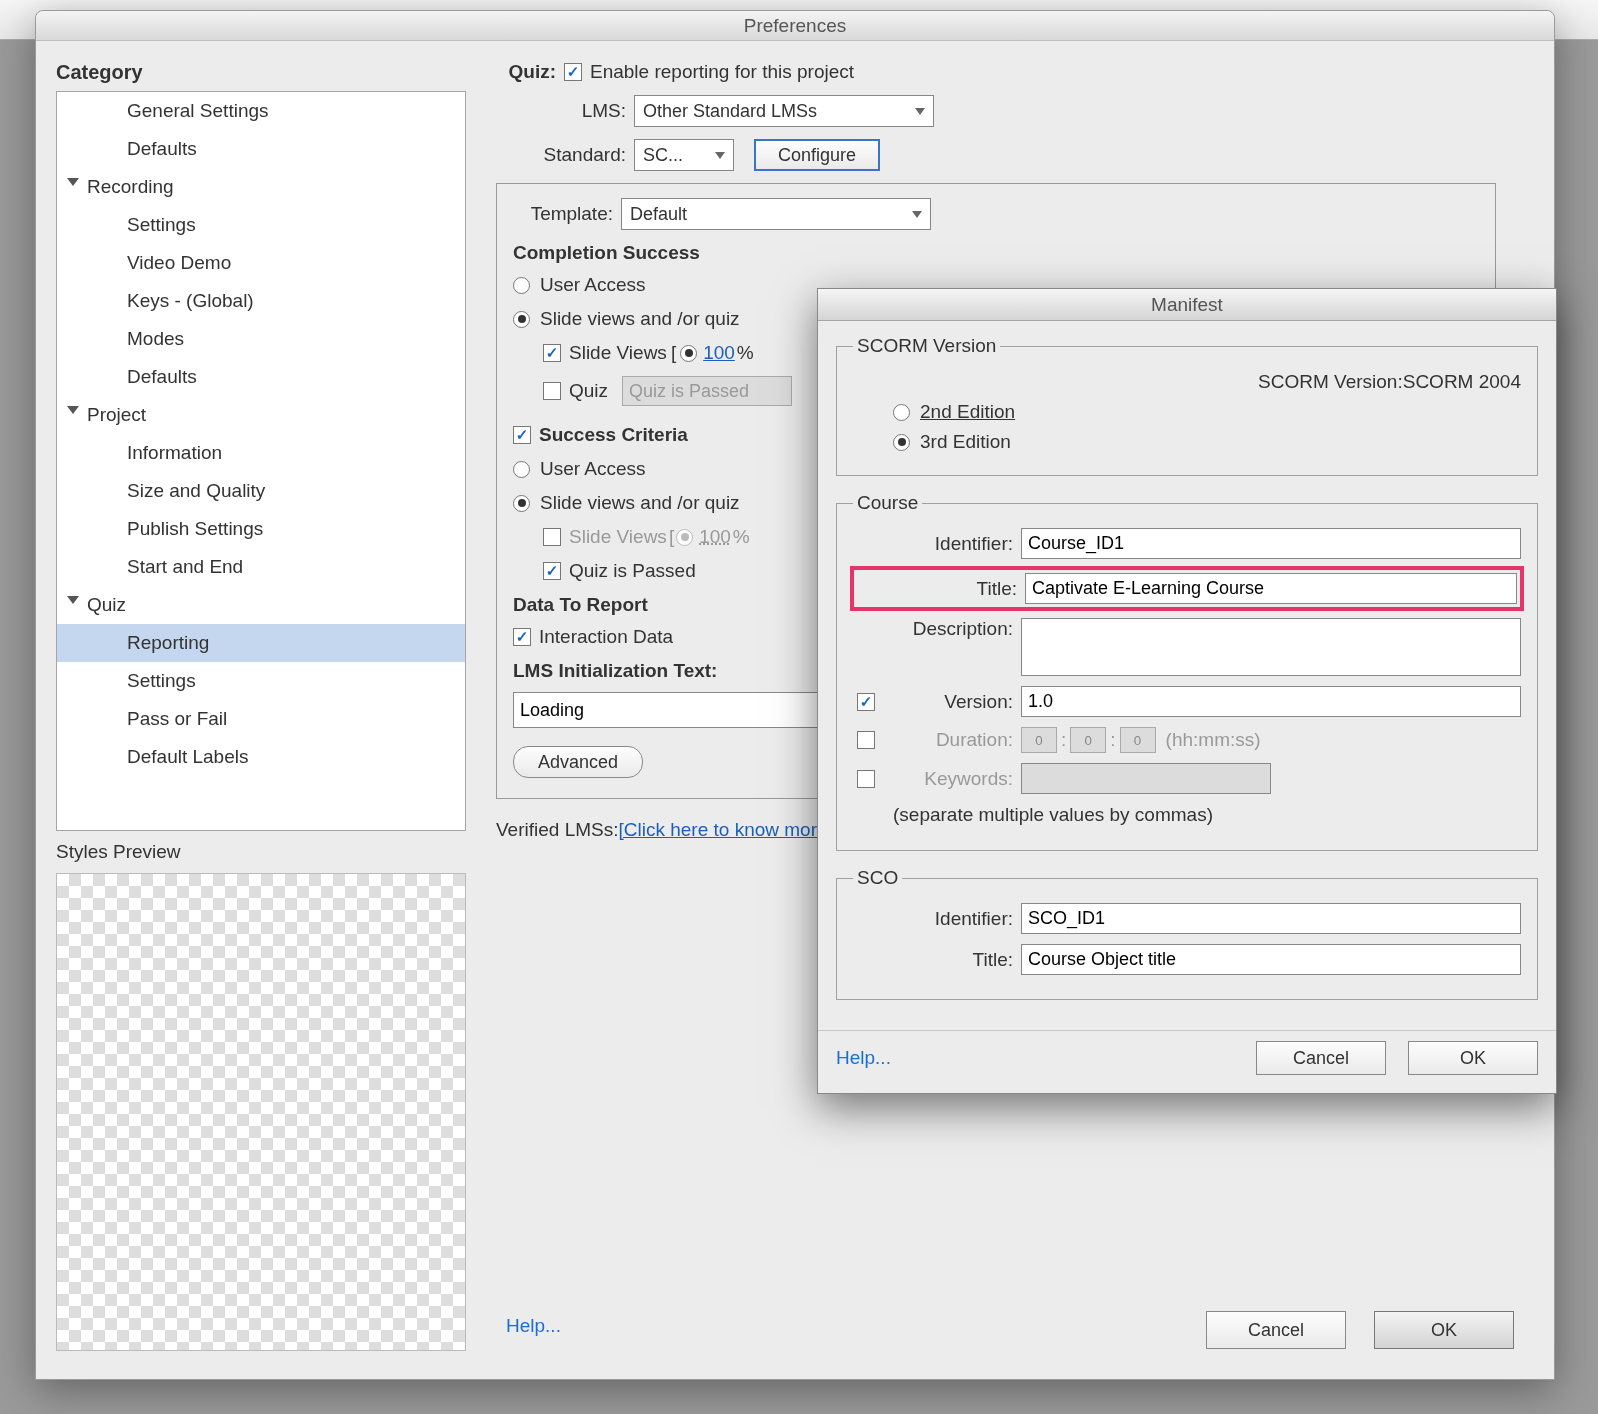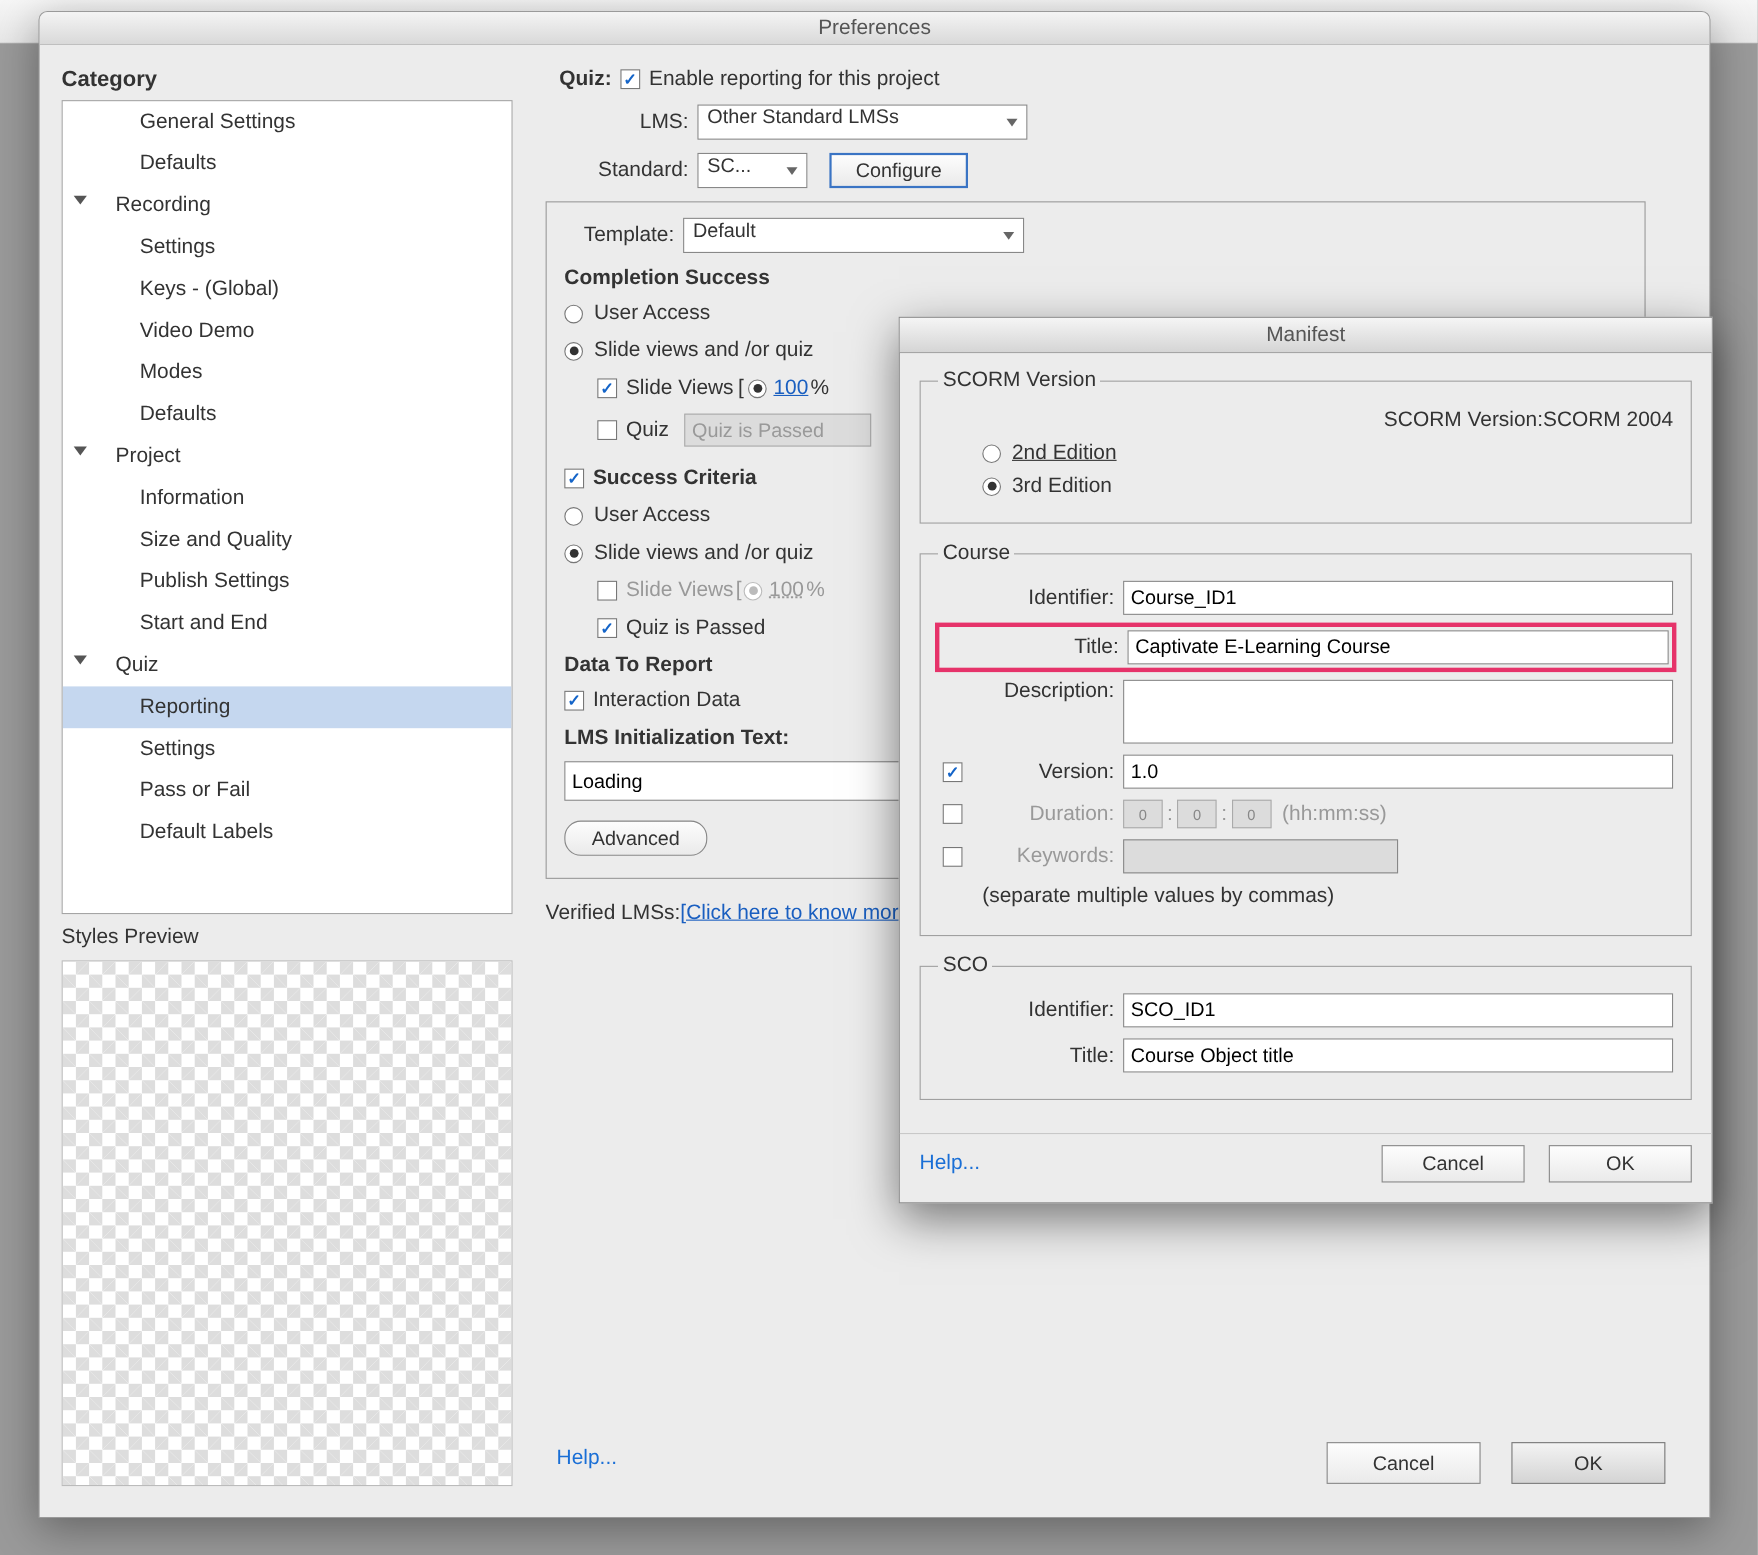--- a/index.html
+++ b/index.html
@@ -6,21 +6,21 @@
 body { background: #9a9a9a; width: 1598px; height: 1414px; position: relative; font-size: 19px; color: #333; overflow: hidden; }
 
 .toolbar-bg { position: absolute; left: 0; top: 0; width: 100%; height: 40px; background: linear-gradient(#f6f6f6,#e8e8e8); border-bottom: 1px solid #aaa; }
 
 .prefs-window { position: absolute; left: 35px; top: 10px; width: 1520px; height: 1370px; background: #ececec; border: 1px solid #9a9a9a; border-radius: 8px 8px 0 0; box-shadow: 0 10px 40px rgba(0,0,0,0.35); }
 .prefs-title { height: 30px; background: linear-gradient(#f4f4f4,#d9d9d9); border-bottom: 1px solid #bfbfbf; border-radius: 8px 8px 0 0; text-align: center; line-height: 30px; color: #555; font-size: 19px; }
 
 .category-label { position: absolute; left: 20px; top: 50px; font-weight: bold; font-size: 20px; }
 .category-tree { position: absolute; left: 20px; top: 80px; width: 410px; height: 740px; background: #fff; border: 1px solid #a5a5a5; overflow: hidden; }
 .tree-item { padding: 3px 6px 3px 70px; font-size: 19px; line-height: 32px; cursor: default; }
-.tree-parent { padding-left: 48px; position: relative; }
+.tree-parent { padding-left: 30px; position: relative; }
 .tree-parent .tri { position: absolute; left: 10px; top: 10px; width: 0; height: 0; border-left: 6px solid transparent; border-right: 6px solid transparent; border-top: 8px solid #555; }
 .tree-grandchild { padding-left: 70px; }
 .tree-item.selected { background: #c5d7ef; }
 
 .styles-preview-label { position: absolute; left: 20px; top: 830px; font-size: 19px; }
 .styles-preview { position: absolute; left: 20px; top: 862px; width: 410px; height: 478px; border: 1px solid #bbb;
   background-image: linear-gradient(45deg,#ddd 25%,transparent 25%),linear-gradient(-45deg,#ddd 25%,transparent 25%),linear-gradient(45deg,transparent 75%,#ddd 75%),linear-gradient(-45deg,transparent 75%,#ddd 75%);
   background-size: 24px 24px; background-color: #fff; background-position: 0 0,0 12px,12px -12px,-12px 0; }
 
 .right-pane { position: absolute; left: 460px; top: 50px; width: 1030px; }
@@ -29,21 +29,21 @@
 .fieldset { border: 1.5px solid #999; border-radius: 0; padding: 14px 16px 20px 16px; margin-top: 4px; width: 1000px; position: relative; }
 
 .checkbox { width: 18px; height: 18px; border: 1.5px solid #777; background: #fff; display: inline-flex; align-items: center; justify-content: center; margin-right: 8px; flex-shrink: 0; }
 .checkbox.checked::after { content: "✓"; color: #1464c8; font-size: 15px; font-weight: bold; }
 .radio { width: 17px; height: 17px; border: 1.5px solid #777; border-radius: 50%; background: #fff; display: inline-flex; align-items: center; justify-content: center; margin-right: 10px; flex-shrink: 0; }
 .radio.checked::after { content: ""; width: 8px; height: 8px; background: #333; border-radius: 50%; }
 .radio.disabled { border-color: #bbb; }
 .radio.disabled.checked::after { background: #bbb; }
 
 select, .select { height: 32px; border: 1px solid #888; background: #fff; padding: 0 28px 0 8px; font-size: 18px; appearance: none; position: relative; }
-.select { display: inline-flex; }
+.select { display: inline-flex; align-items: center; }
 .select::after { content: ""; position: absolute; right: 8px; top: 12px; border-left: 5px solid transparent; border-right: 5px solid transparent; border-top: 7px solid #666; }
 .btn { height: 32px; padding: 0 22px; border: 1.5px solid #888; background: linear-gradient(#fdfdfd,#eaeaea); font-size: 18px; display: inline-flex; align-items: center; justify-content: center; }
 .btn.blue-border { border: 2px solid #3a74c4; }
 .textinput { height: 30px; border: 1px solid #888; background: #fff; padding: 0 6px; font-size: 18px; }
 .textinput.disabled { background: #dcdcdc; color: #999; border-color: #aaa; }
 .disabled-text { color: #999; }
 .link { color: #1a5fc0; text-decoration: underline; }
 
 .section-title { font-weight: bold; margin: 12px 0 10px 0; }
 .indent1 { margin-left: 30px; }
@@ -77,22 +77,22 @@
 
 <div class="prefs-window">
   <div class="prefs-title">Preferences</div>
 
   <div class="category-label">Category</div>
   <div class="category-tree">
     <div class="tree-item">General Settings</div>
     <div class="tree-item">Defaults</div>
     <div class="tree-item tree-parent"><span class="tri"></span><span>Recording</span></div>
     <div class="tree-item tree-grandchild">Settings</div>
+    <div class="tree-item tree-grandchild">Video Demo</div>
     <div class="tree-item tree-grandchild">Keys - (Global)</div>
-    <div class="tree-item tree-grandchild">Video Demo</div>
     <div class="tree-item tree-grandchild">Modes</div>
     <div class="tree-item tree-grandchild">Defaults</div>
     <div class="tree-item tree-parent"><span class="tri"></span><span>Project</span></div>
     <div class="tree-item tree-grandchild">Information</div>
     <div class="tree-item tree-grandchild">Size and Quality</div>
     <div class="tree-item tree-grandchild">Publish Settings</div>
     <div class="tree-item tree-grandchild">Start and End</div>
     <div class="tree-item tree-parent"><span class="tri"></span><span>Quiz</span></div>
     <div class="tree-item tree-grandchild selected">Reporting</div>
     <div class="tree-item tree-grandchild">Settings</div>

